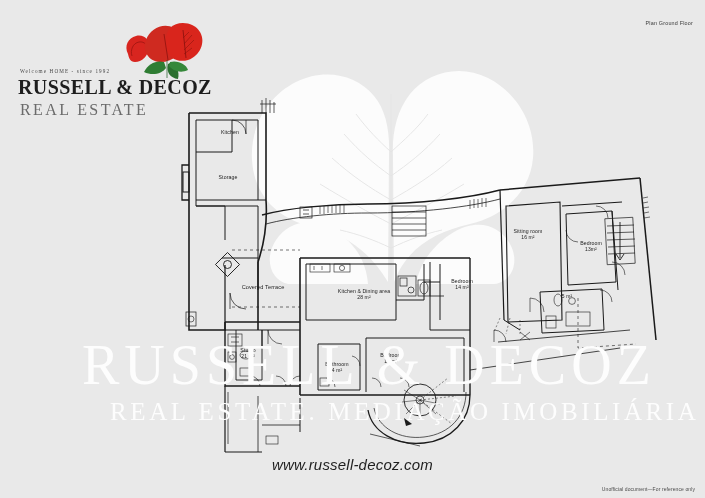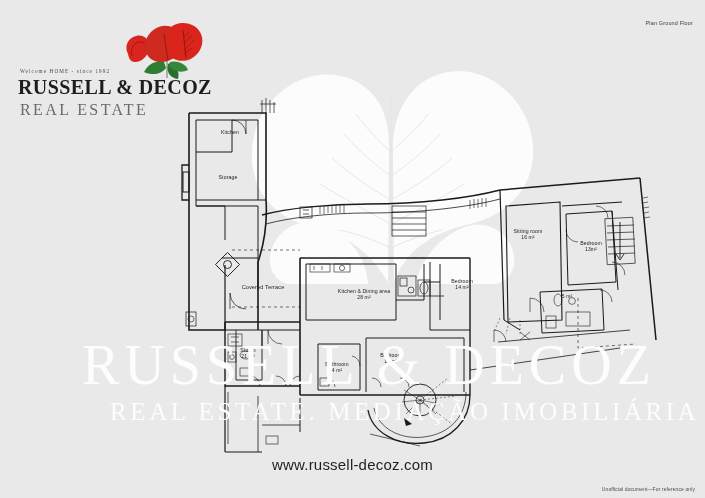--- a/index.html
+++ b/index.html
@@ -42,21 +42,21 @@
     font-size:16px;font-weight:700;letter-spacing:.4px;color:#1a1a1a;
   }
   .plan-label{
     position:absolute;right:12px;top:20px;
     font-size:5.4px;color:#3a3a3a;letter-spacing:.2px;
   }
 
   
   .site-url{
     position:absolute;left:0;right:0;top:456px;text-align:center;
-    font-size:15px;color:#1f1f1f;letter-spacing:.2px;
+    font-size:15px;color:#1f1f1f;letter-spacing:.2px;font-style:italic;
   }
   .disclaimer{
     position:absolute;right:10px;bottom:6px;
     font-size:5px;color:#4a4a4a;letter-spacing:.1px;
   }
 
   
   .wm{
     position:absolute;pointer-events:none;
     font-family:"Liberation Serif", serif;

